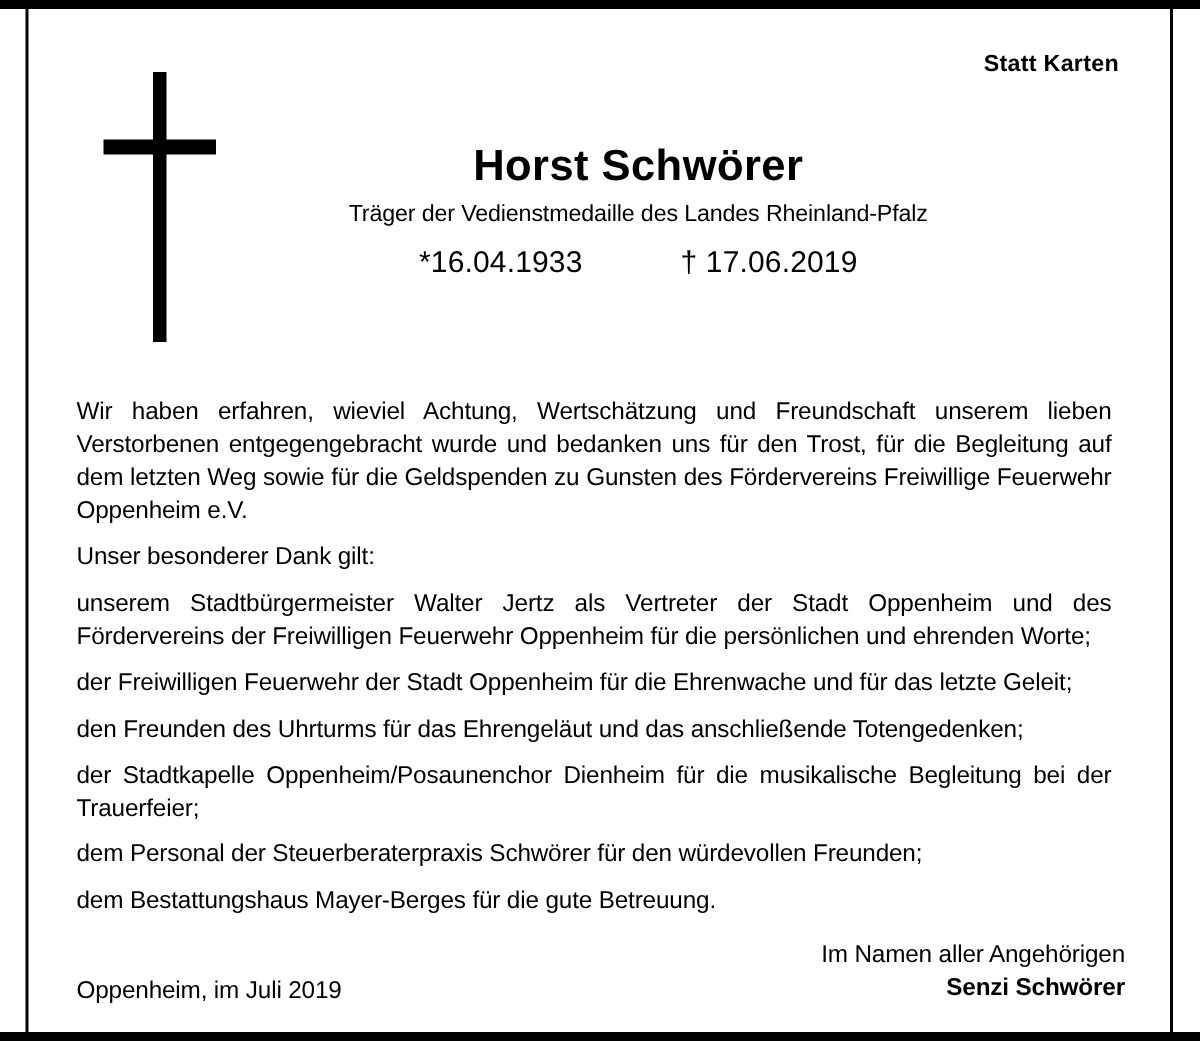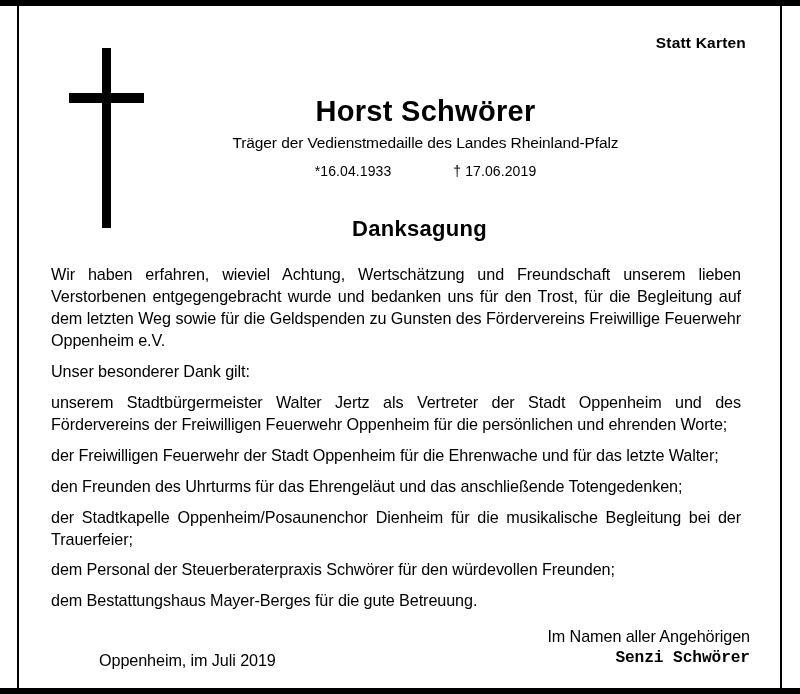--- a/index.html
+++ b/index.html
@@ -97,21 +97,21 @@
     margin: 0 0 6px 0;
   }
   .deceased-honor {
     font-size: 15.5px;
     font-weight: normal;
     line-height: 1.2;
     margin: 0 0 5px 0;
     letter-spacing: -0.1px;
   }
   .dates-row {
-    font-size: 14px;
+    font-size: 20px;
     line-height: 1.2;
     margin: 11px;
     letter-spacing: 0.1px;
   }
   .date-gap {
     display: inline-block;
     width: 54px;
   }
 
   
@@ -151,30 +151,28 @@
     bottom: 16px;
   }
   .footer-right {
     text-align: right;
     font-size: 16.2px;
     line-height: 1.35;
     letter-spacing: -0.1px;
   }
   .footer-signer {
     font-weight: bold;
-    font-family: Liberation Mono, monospace;
   }
   .footer-place {
     position: absolute;
     left: 0;
     bottom: 0;
     font-size: 16.2px;
     line-height: 1.35;
     letter-spacing: -0.1px;
-    margin-left: 48px;
   }
   .footer-rows {
     position: relative;
     height: 46px;
   }
   .footer-right-inner {
     position: absolute;
     right: 0;
     top: 0;
   }
@@ -201,27 +199,26 @@
     <div class="name-block">
       <div class="deceased-name">Horst Schwörer</div>
       <div class="deceased-honor">Träger der Vedienstmedaille des Landes Rheinland-Pfalz</div>
       <div class="dates-row">
         <span>*16.04.1933</span>
         <span class="date-gap"></span>
         <span>† 17.06.2019</span>
       </div>
     </div>
 
-    <div class="danksagung">Danksagung</div>
 
     <div class="body-text">
       <p class="para">Wir haben erfahren, wieviel Achtung, Wertschätzung und Freundschaft unserem lieben Verstorbenen entgegengebracht wurde und bedanken uns für den Trost, für die Begleitung auf dem letzten Weg sowie für die Geldspenden zu Gunsten des Fördervereins Freiwillige Feuerwehr Oppenheim e.V.</p>
       <p class="para">Unser besonderer Dank gilt:</p>
       <p class="para">unserem Stadtbürgermeister Walter Jertz als Vertreter der Stadt Oppenheim und des Fördervereins der Freiwilligen Feuerwehr Oppenheim für die persönlichen und ehrenden Worte;</p>
-      <p class="para">der Freiwilligen Feuerwehr der Stadt Oppenheim für die Ehrenwache und für das letzte Walter;</p>
+      <p class="para">der Freiwilligen Feuerwehr der Stadt Oppenheim für die Ehrenwache und für das letzte Geleit;</p>
       <p class="para">den Freunden des Uhrturms für das Ehrengeläut und das anschließende Totengedenken;</p>
       <p class="para">der Stadtkapelle Oppenheim/Posaunenchor Dienheim für die musikalische Begleitung bei der Trauerfeier;</p>
       <p class="para">dem Personal der Steuerberaterpraxis Schwörer für den würdevollen Freunden;</p>
       <p class="para">dem Bestattungshaus Mayer-Berges für die gute Betreuung.</p>
     </div>
 
     <div class="footer">
       <div class="footer-rows">
         <div class="footer-right-inner">
           <div class="footer-right">Im Namen aller Angehörigen</div>

